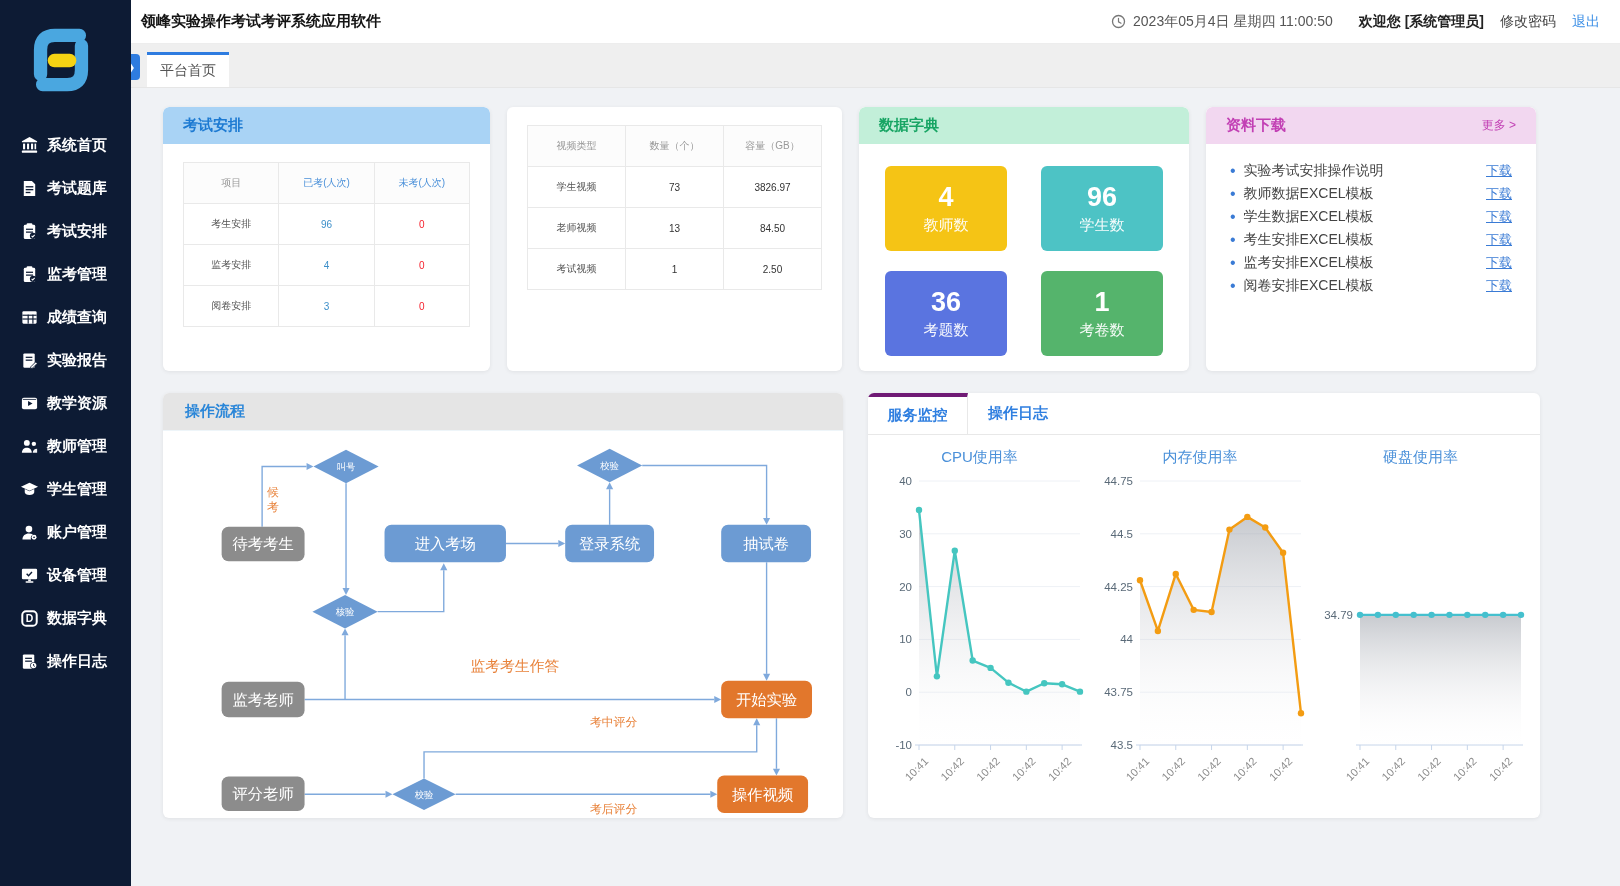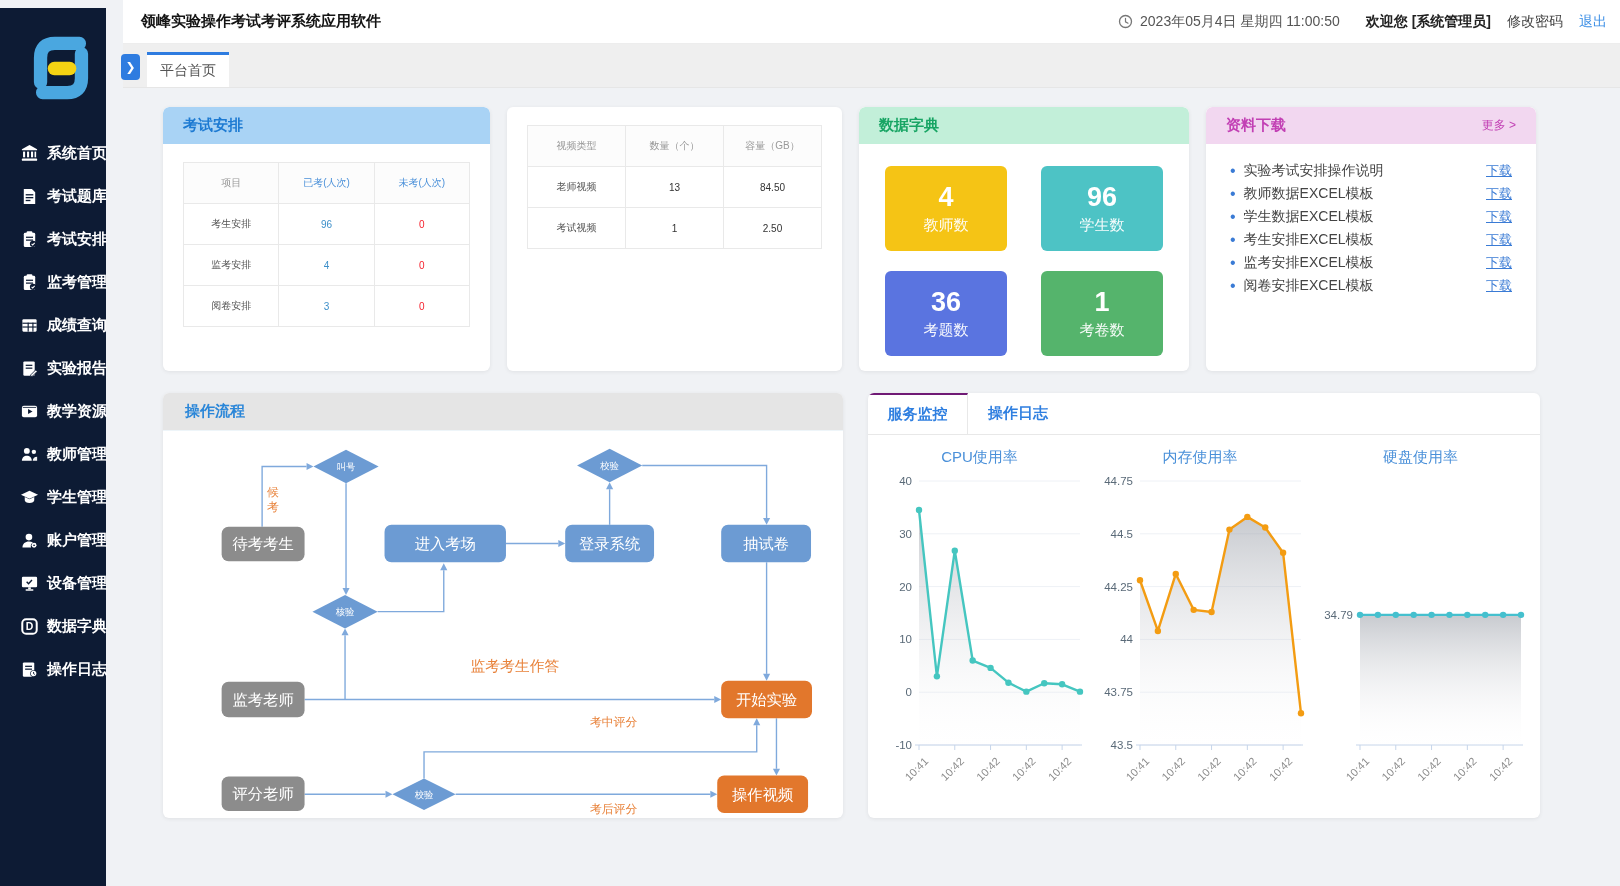--- a/index.html
+++ b/index.html
@@ -4,27 +4,27 @@
 <style>
   * { box-sizing: border-box; }
   html,body { margin:0; padding:0; }
   body {
     width:1620px; height:886px; overflow:hidden; position:relative;
     background:#f0f2f5;
     font-family:"Liberation Sans","DejaVu Sans",sans-serif;
     color:#333;
   }
   
-  .sidebar { position:absolute; left:0; top:8px; bottom:0; width:106px; background:#0d1b34; z-index:20; }
+  .sidebar { position:absolute; left:0; top:0; bottom:0; width:131px; background:#0d1b34; z-index:20; }
   .logo-wrap { padding:14px 0 4px 16px; }
   .menu { list-style:none; margin:10px 0 0; padding:0; }
   .menu-item { display:flex; align-items:center; height:43px; padding-left:20px; color:#fff; font-size:15px; font-weight:700; cursor:pointer; white-space:nowrap; }
   .menu-item svg { width:19px; height:19px; margin-right:8px; flex:none; }
   
-  .header { margin-left:123px; height:44px; background:#fff; display:flex; align-items:center; padding:0 13px 0 18px; border-bottom:1px solid #ededed;justify-content:space-between; }
+  .header { margin-left:123px; height:44px; background:#fff; display:flex; align-items:center; padding:0 20px 0 18px; border-bottom:1px solid #ededed;justify-content:space-between; }
   .header-title { font-size:15px; font-weight:700; color:#141414; }
   .header-right { margin-left:auto; display:flex; align-items:center; font-size:14px; color:#555; }
   .clock-ic { margin-right:7px; display:flex; }
   .welcome { font-weight:700; color:#222; margin-left:26px; }
   .chg-pwd { margin-left:16px; color:#444; cursor:pointer; }
   .logout { margin-left:16px; color:#3a8ee6; cursor:pointer; }
   
   .tabstrip { margin-left:123px; height:44px; background:#efefef; display:flex; align-items:flex-end; position:relative; border-bottom:1px solid #e6e6e6; }
   .collapse-btn { position:absolute; left:-2px; top:10px; width:19px; height:26px; background:#2e7ce0; border-radius:4px; color:#fff; display:flex; align-items:center; justify-content:center; font-size:12px; font-weight:700; cursor:pointer; }
   .tab { margin-left:24px; width:82px; height:35px; background:#fff; border-top:3px solid #2e7ce0; display:flex; align-items:center; justify-content:center; font-size:14px; color:#555; cursor:pointer; }
@@ -56,21 +56,21 @@
   .dl-row { display:flex; align-items:center; height:23px; font-size:14px; color:#444; }
   .dl-bullet { color:#3a7bd5; font-size:16px; margin-right:8px; line-height:1; }
   .dl-link { margin-left:auto; color:#3a7bd5; text-decoration:underline; font-size:13px; cursor:pointer; }
   
   .bottom-row { display:flex; gap:25px; margin-top:22px; }
   .flow-card { width:680px; height:425px; background:#fff; border-radius:6px; box-shadow:0 1px 4px rgba(0,0,0,0.07); overflow:hidden; }
   .flow-head { height:38px; background:#e5e5e5; color:#2a86d8; font-weight:700; font-size:15px; display:flex; align-items:center; padding:0 22px; border-bottom:1px solid #eef5f9; }
   .monitor-card { width:672px; height:425px; background:#fff; border-radius:6px; box-shadow:0 1px 4px rgba(0,0,0,0.07); overflow:hidden; }
   .mtabs { display:flex; height:42px; border-bottom:1px solid #e8e8e8; }
   .mtab { width:100px; display:flex; align-items:center; justify-content:center; font-size:15px; font-weight:700; color:#2f7fe0; cursor:pointer; }
-  .mtab.active { border-top:2px solid #701a75; border-right:1px solid #e8e8e8; }
+  .mtab.active { border-top:4px solid #701a75; border-right:1px solid #e8e8e8; }
   .charts { display:flex; justify-content:space-between; padding:0 12px 0 4px; }
   .chart-block { width:215px; }
   .chart-title { text-align:center; color:#4a90d9; font-size:15px; margin:13px 0 2px; }
 </style>
 </head>
 <body>
 
 <div class="sidebar">
   <div class="logo-wrap">
     <svg width="90" height="92" viewBox="0 0 88 88">
@@ -259,20 +259,25 @@
         </table>
     </div>
 
     <div class="card" style="width:335px">
       <table class="info-table" id="video-table">
           <tbody>
             <tr>
               <th>视频类型</th>
               <th>数量（个）</th>
               <th>容量（GB）</th>
+            </tr>
+            <tr>
+              <td class="rlabel">学生视频</td>
+              <td class="val-plain">73</td>
+              <td class="val-plain">3826.97</td>
             </tr>
             <tr>
               <td class="rlabel">老师视频</td>
               <td class="val-plain">13</td>
               <td class="val-plain">84.50</td>
             </tr>
             <tr>
               <td class="rlabel">考试视频</td>
               <td class="val-plain">1</td>
               <td class="val-plain">2.50</td>

